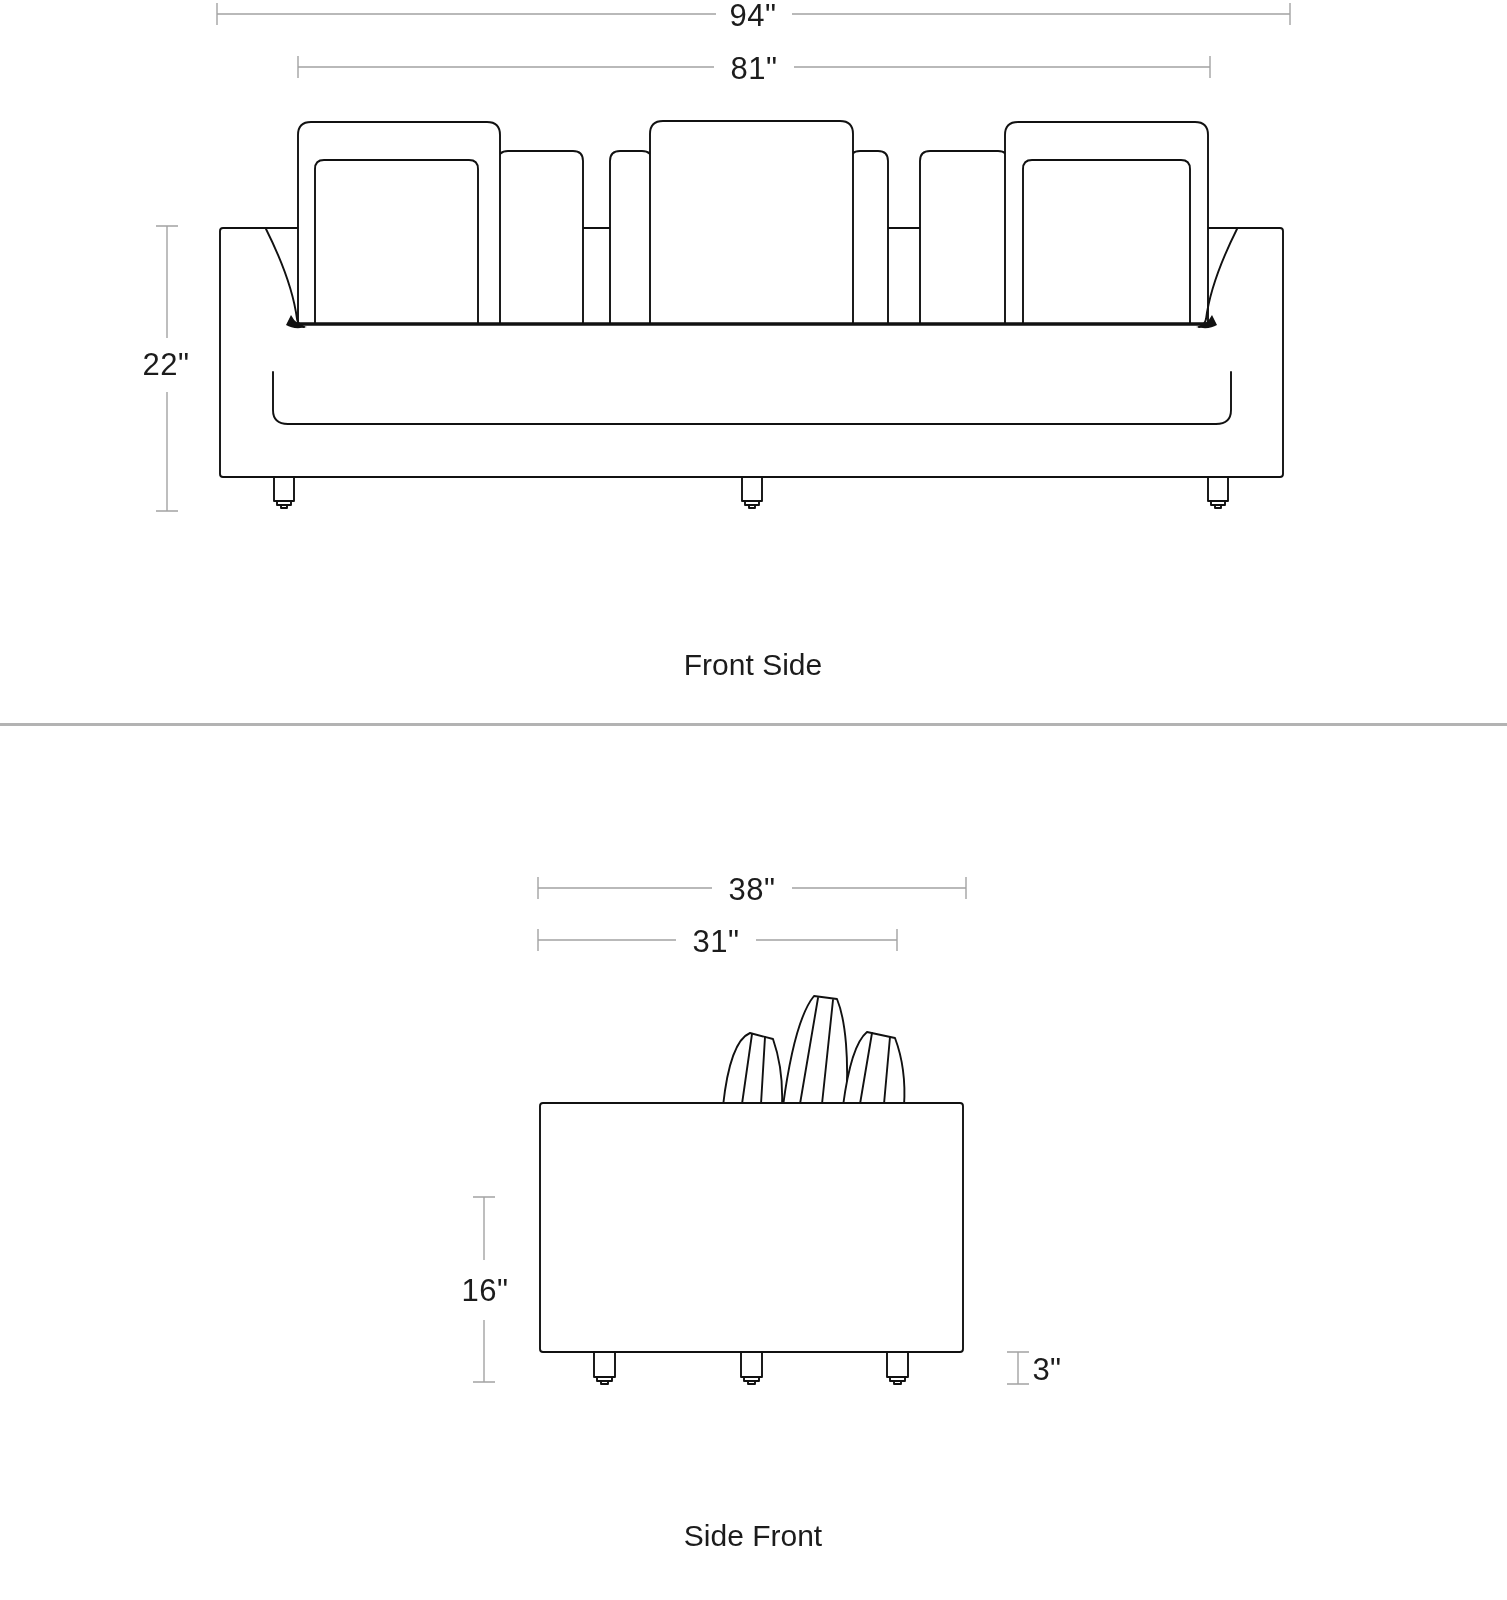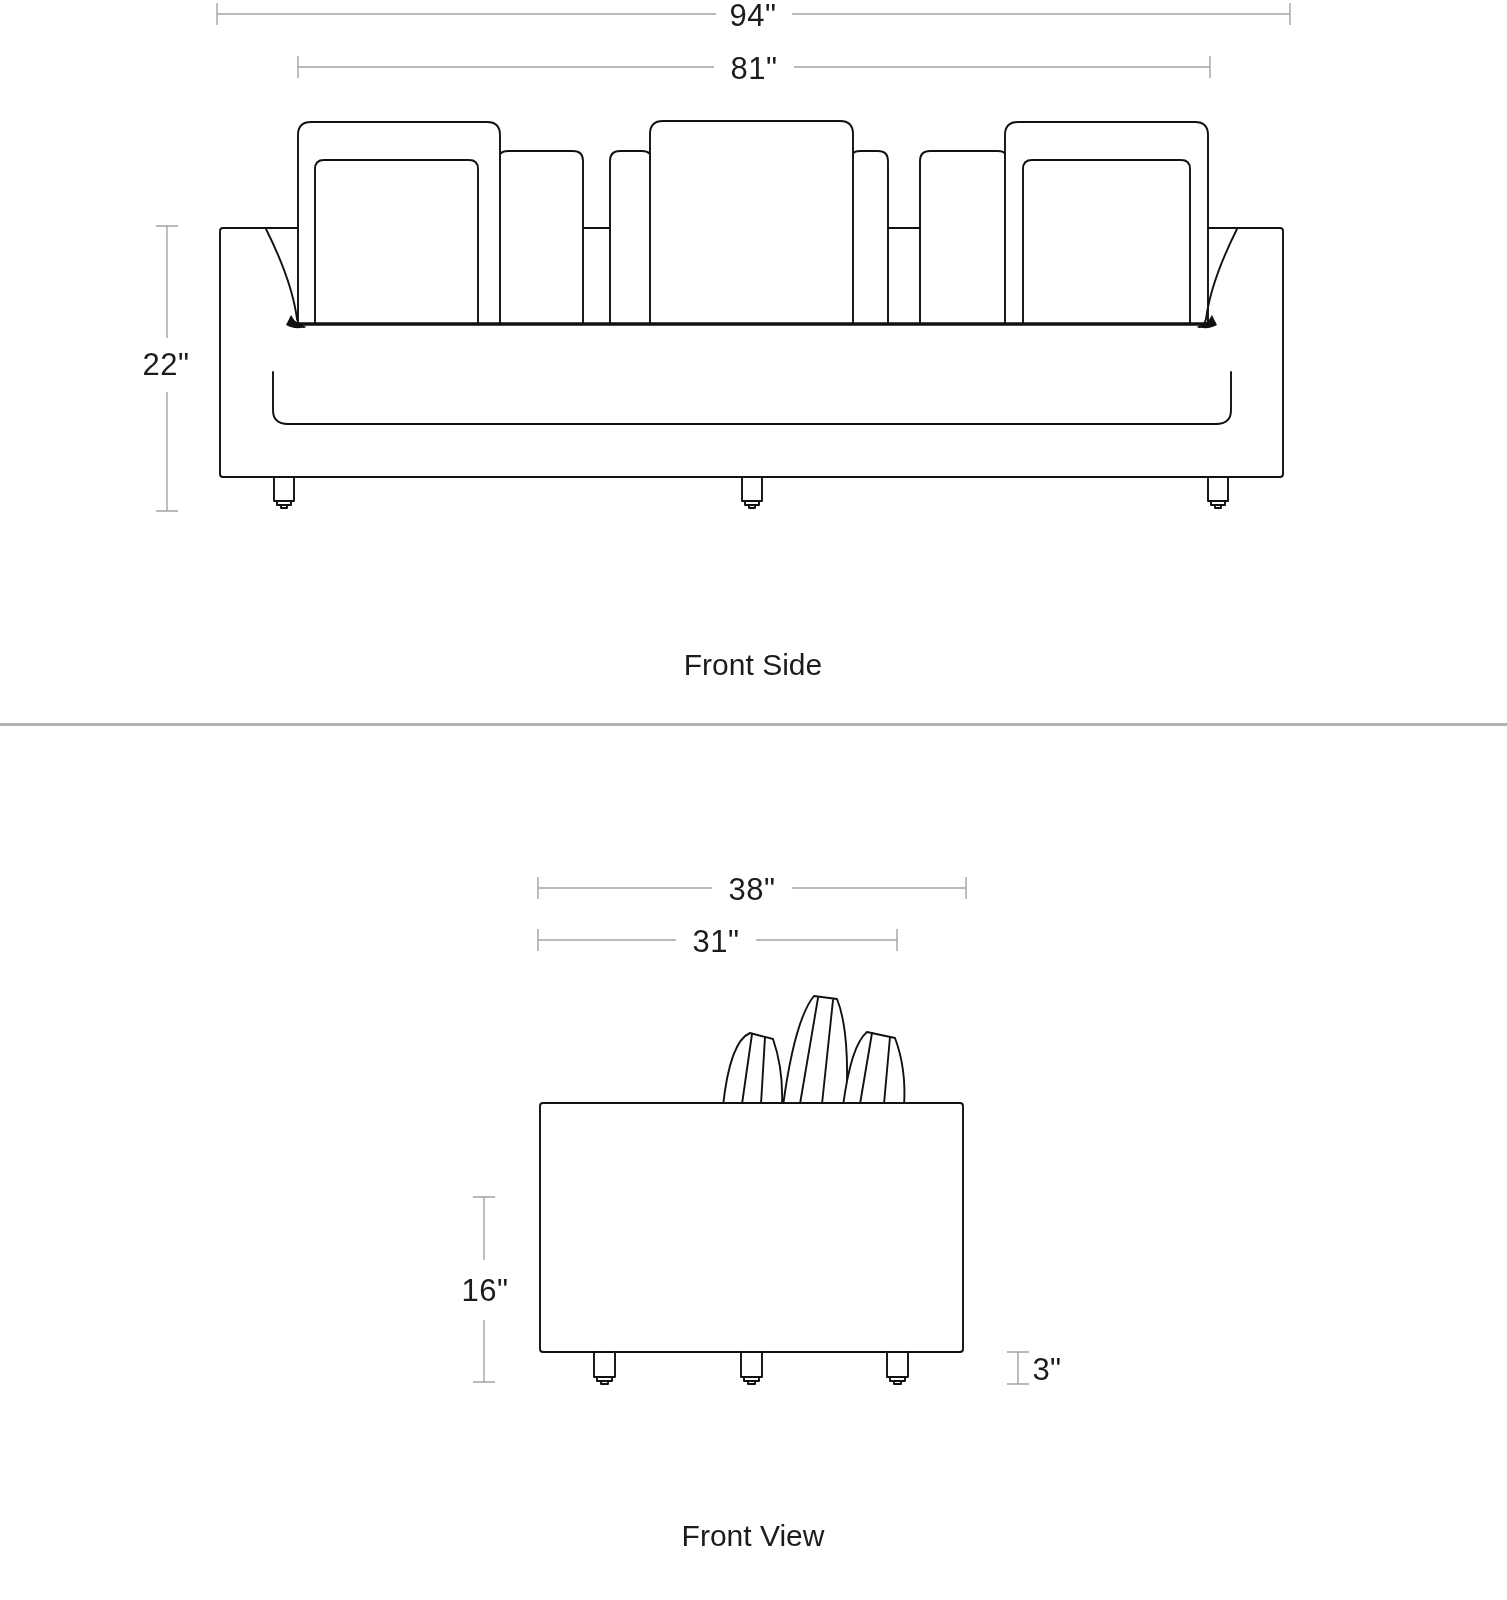--- a/index.html
+++ b/index.html
@@ -121,15 +121,15 @@
       <path class="ink" d="M594,628 V653 H615 V628 M597,653 V657 H612 V653 M601,657 V660 H608 V657"></path>
       <path class="ink" d="M741,628 V653 H762 V628 M744,653 V657 H759 V653 M748,657 V660 H755 V657"></path>
       <path class="ink" d="M887,628 V653 H908 V628 M890,653 V657 H905 V653 M894,657 V660 H901 V657"></path>
     </g>
   </svg>
 
   <div class="dim-label" style="left:752px; top:889px">38"</div>
   <div class="dim-label" style="left:716px; top:941px">31"</div>
   <div class="dim-label" style="left:485px; top:1290px">16"</div>
   <div class="dim-label" style="left:1047px; top:1369px">3"</div>
-  <div class="view-label" style="left:753px; top:1536px">Front View</div>
+  <div class="view-label" style="left:753px; top:1536px">Side Front</div>
 
 </div>
 
 </body></html>

